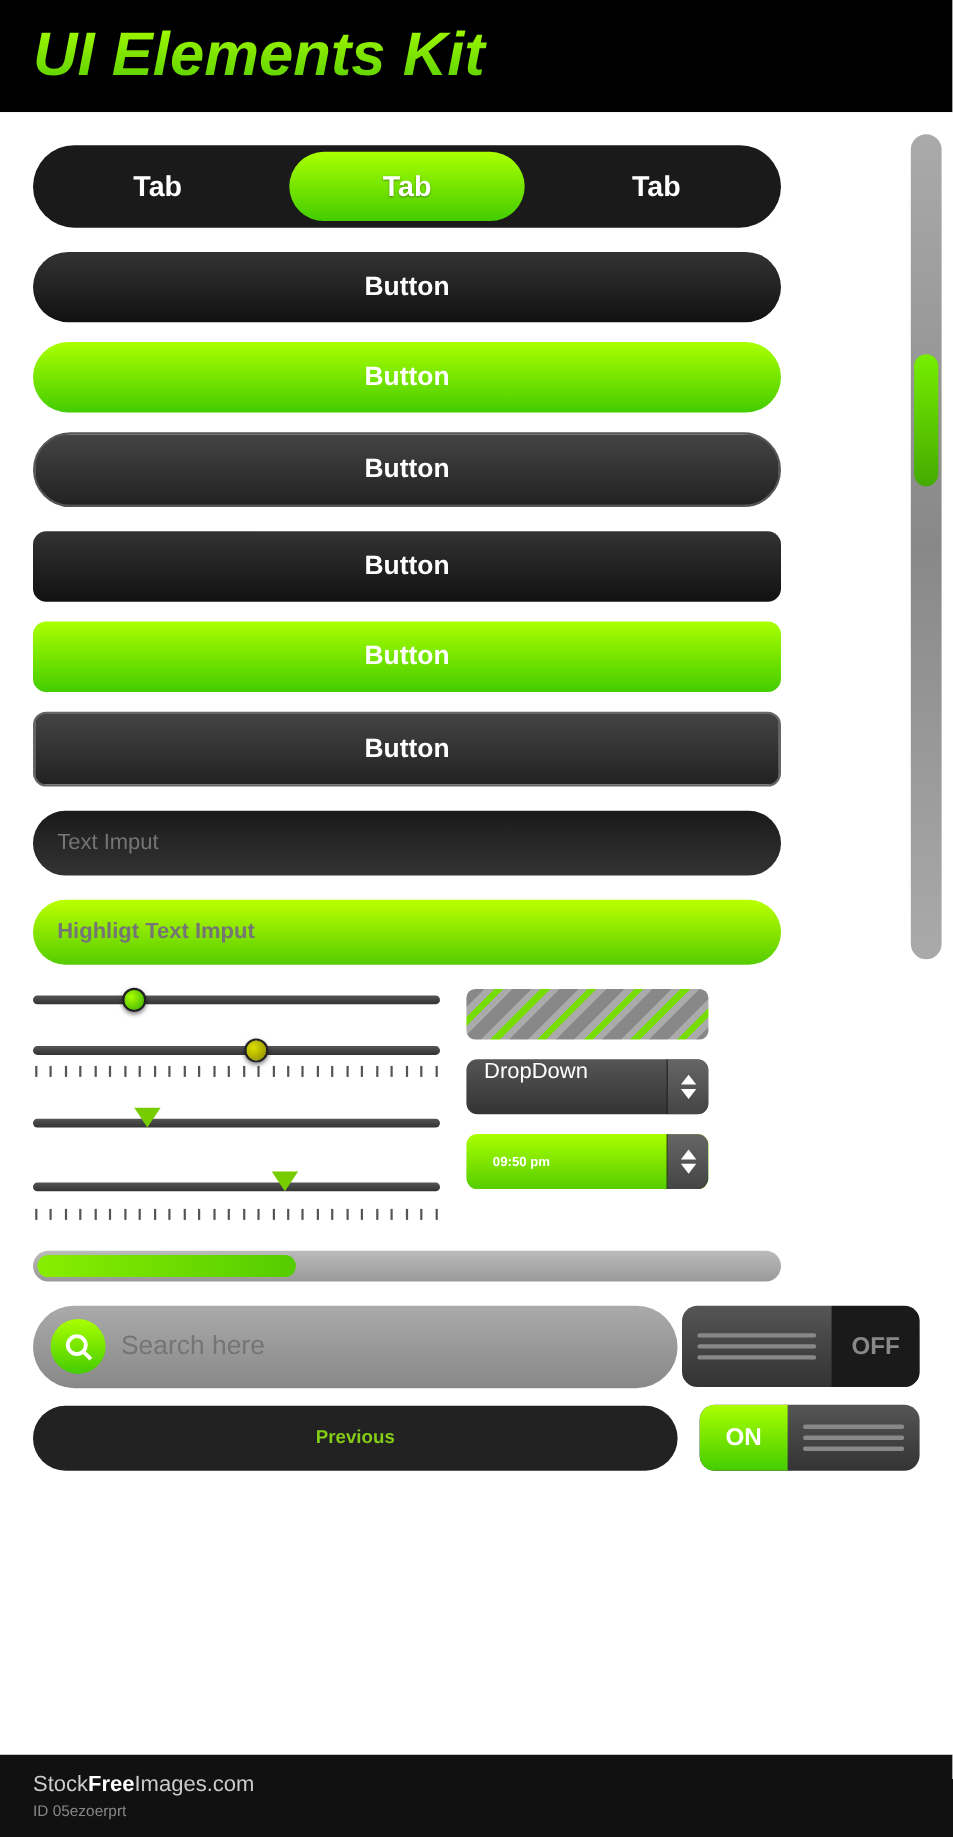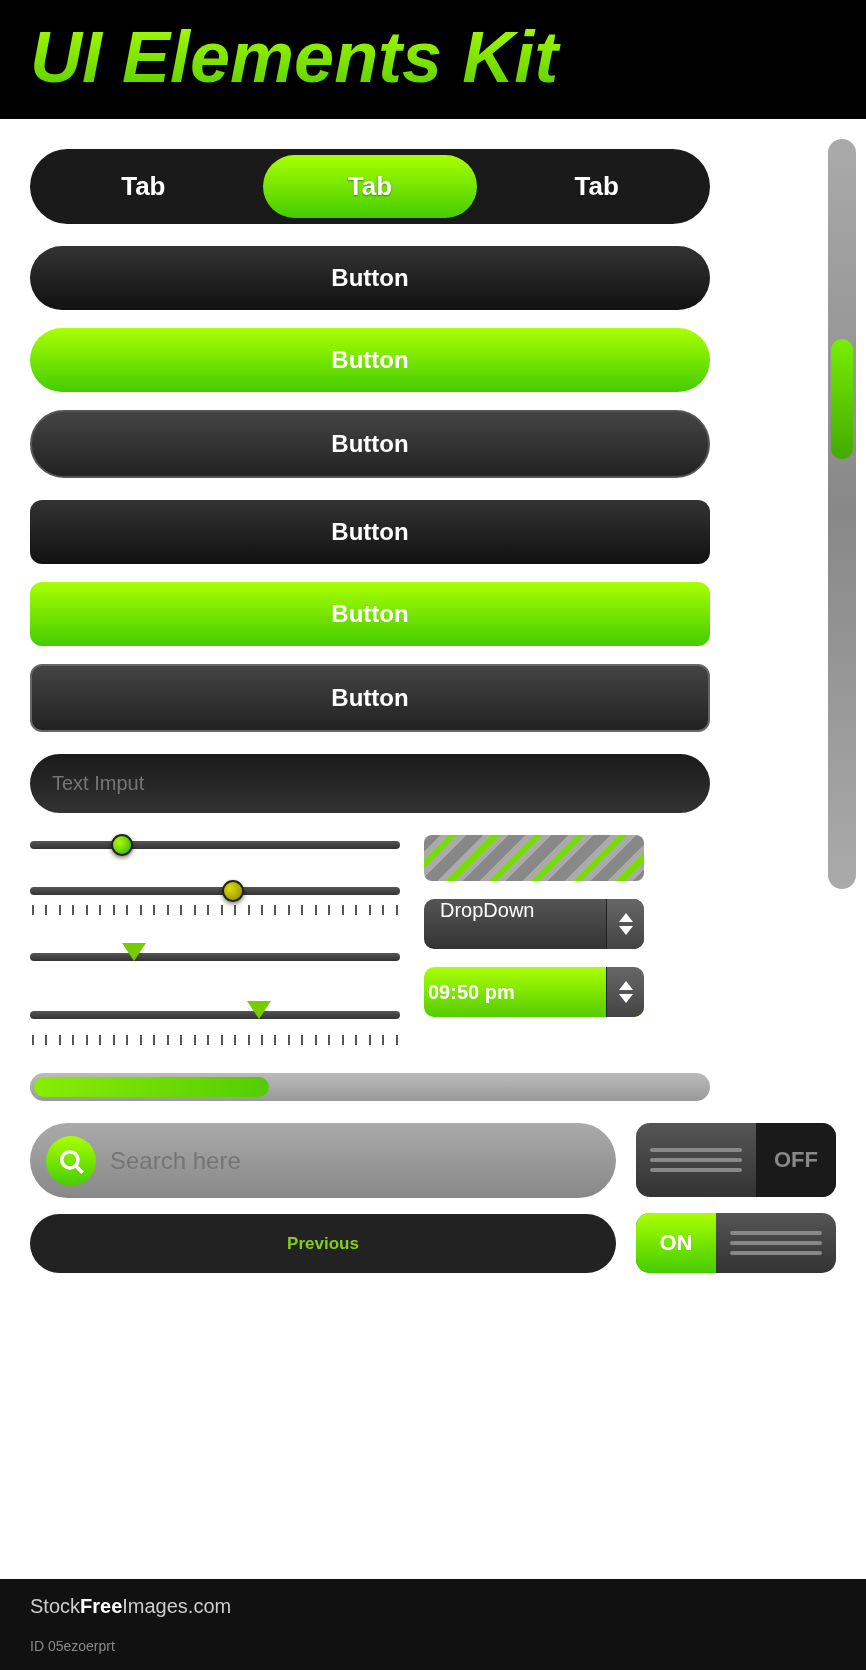--- a/index.html
+++ b/index.html
@@ -12,21 +12,21 @@
       flex-direction: column;
     }
 
     
     .header {
       background: #000;
       padding: 18px 30px 22px 30px;
       text-align: left;
     }
     .header-title {
-      font-size: 72px;
+      font-size: 56px;
       font-weight: 900;
       font-style: italic;
       background: linear-gradient(to bottom, #aaff00, #55cc00);
       -webkit-background-clip: text;
       -webkit-text-fill-color: transparent;
       background-clip: text;
       line-height: 1.1;
     }
 
     
@@ -284,23 +284,23 @@
       width: 100%;
       display: flex;
       align-items: center;
       background: linear-gradient(to bottom, #aaff00, #55cc00);
       border-radius: 10px;
       overflow: hidden;
       height: 50px;
     }
     .time-label {
       flex: 1;
-      padding: 0 4px;
-      color: #fff;
-      font-size: 20px;
+      padding: 0 24px;
+      color: #fff;
+      font-size: 12px;
       font-weight: bold;
     }
     .time-arrows {
       width: 38px;
       height: 100%;
       background: linear-gradient(to bottom, #666, #444);
       display: flex;
       flex-direction: column;
       align-items: center;
       justify-content: center;
@@ -335,21 +335,21 @@
       background: transparent;
       border: none;
       outline: none;
       font-size: 24px;
       color: #eee;
       flex: 1;
     }
 
     
     .toggle-off {
-      width: 200px;
+      width: 216px;
       height: 74px;
       background: linear-gradient(to bottom, #555, #333);
       border-radius: 14px;
       display: flex;
       align-items: center;
       overflow: hidden;
     }
     .toggle-lines-left {
       flex: 1;
       display: flex;
@@ -433,21 +433,21 @@
       cursor: pointer;
       clip-path: polygon(8% 0%, 100% 0%, 100% 100%, 0% 100%);
     }
 
     
     .footer {
       background: #111;
       padding: 16px 30px;
       display: flex;
       flex-direction: column;
-      gap: 20px;
+      gap: 4px;
       margin-top: auto;
     }
     .footer-text {
       font-size: 20px;
       color: #ccc;
     }
     .footer-text span.bold {
       font-weight: bold;
       color: #fff;
     }
@@ -513,20 +513,21 @@
   </div>
 
   <div class="buttons-row">
     <button class="btn-rect dark">Button</button>
     <button class="btn-rect green">Button</button>
     <button class="btn-rect dark-outline">Button</button>
   </div>
 
   <input class="text-input-dark" type="text" placeholder="Text Imput" style="">
 
+  <input class="text-input-green" type="text" placeholder="Highligt Text Imput" style="">
 
   <div style="display:flex; gap:24px; width:700px;">
 
     <div class="four-sliders">
 
       <div class="slider-row">
         <div style="position:relative; height:14px;">
           <div class="slider-track"></div>
           <div class="slider-thumb-circle" style="left:22%;"></div>
         </div>

